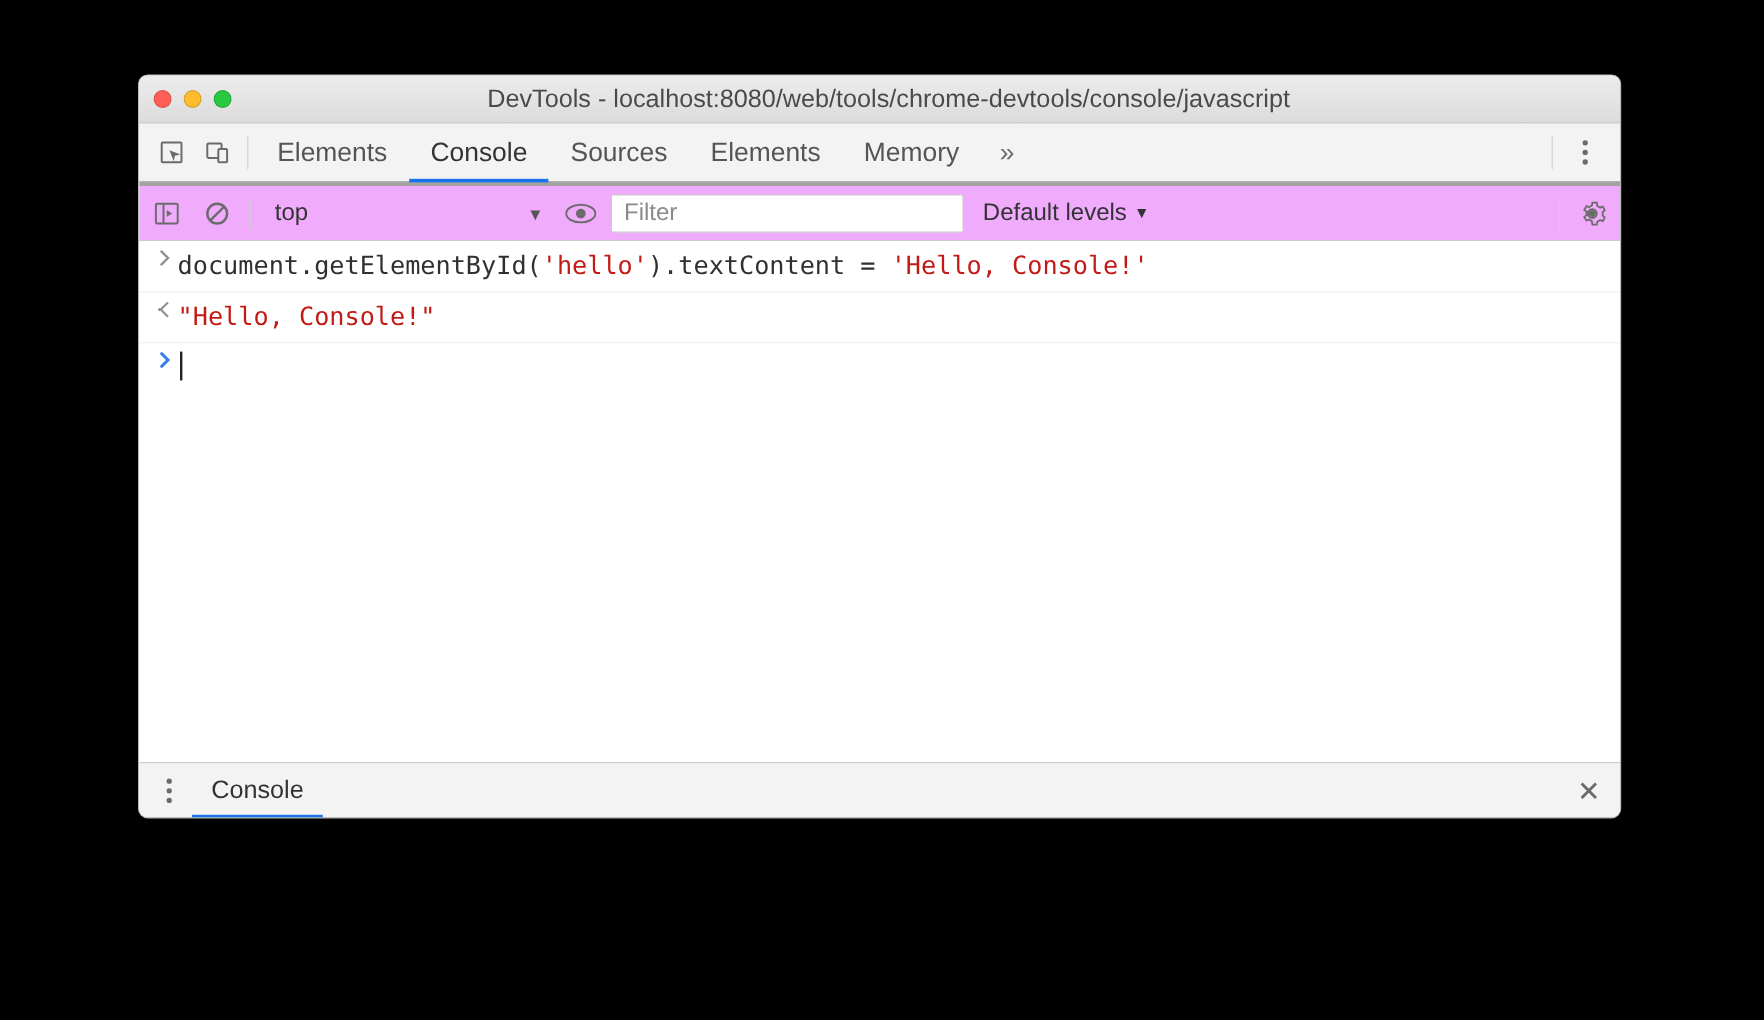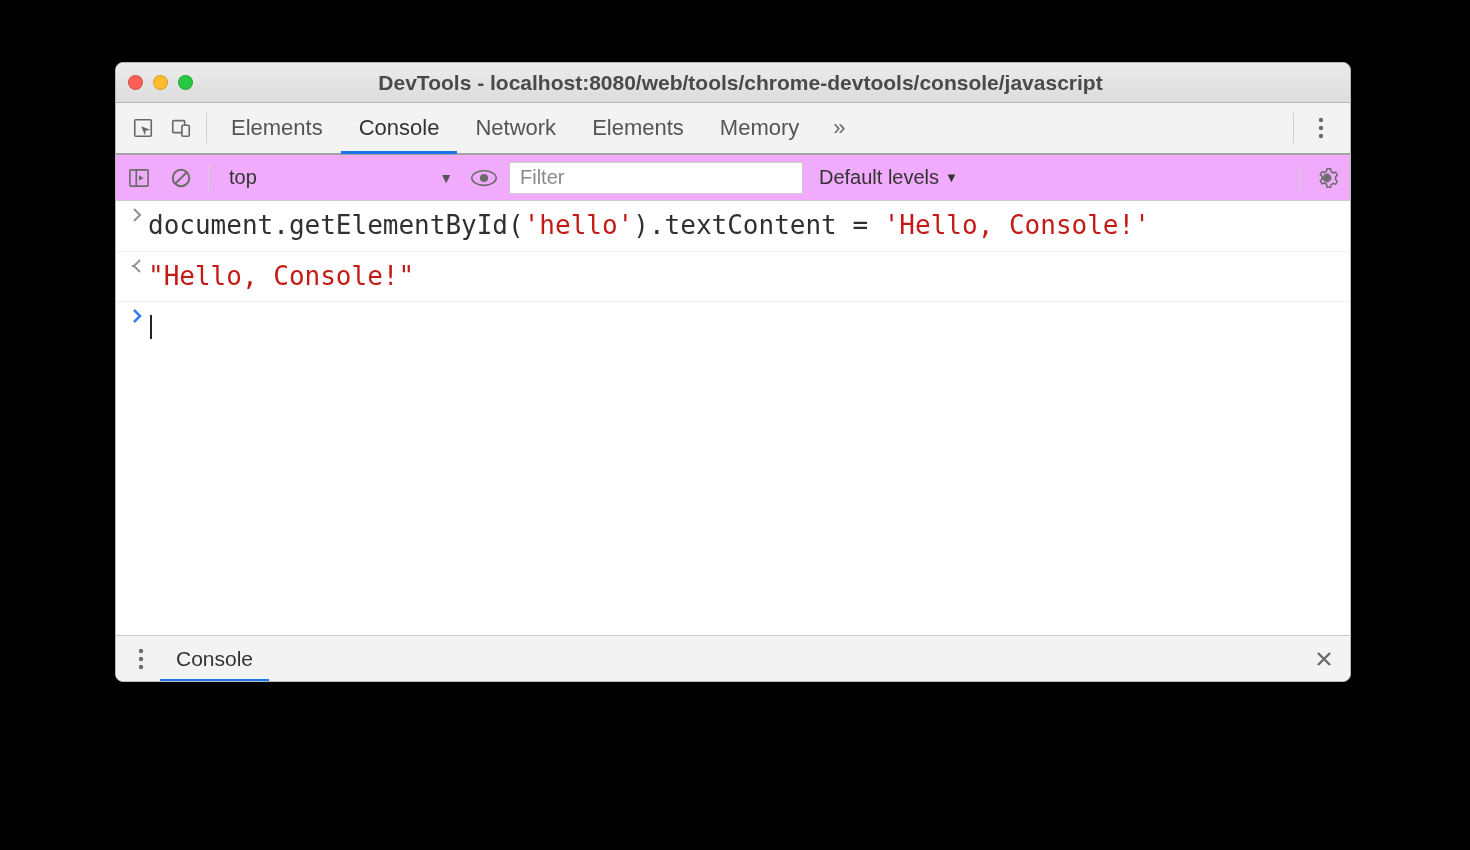--- a/index.html
+++ b/index.html
@@ -21,24 +21,24 @@
     border-bottom: 1px solid #b5b5b5;
     display: flex; align-items: center;
     padding: 0 12px;
     gap: 10px;
   }
   .traffic { display: flex; gap: 10px; }
   .traffic .dot { width: 15px; height: 15px; border-radius: 50%; border: 0.5px solid rgba(0,0,0,0.15); }
   .dot.red { background: #ff5f57; }
   .dot.yellow { background: #febc2e; }
   .dot.green { background: #28c840; }
-  .title { flex: 1; text-align: center; font-size: 21px; color: #4a4a4a; font-weight: 700; margin-left: -60px; }
+  .title { flex: 1; text-align: center; font-size: 21px; color: #4a4a4a; font-weight: 400; margin-left: -60px; }
   .tabbar {
     height: 52px;
-    border-bottom: 2px solid #a3a3a3;
+    border-bottom: 4px solid #a3a3a3;
     display: flex; align-items: stretch;
     padding: 0 8px;
     gap: 0;
     background: #f3f3f3;
   }
   .tabbar .icon-btn { width: 38px; display:flex; align-items:center; justify-content:center; color:#6b6b6b; cursor:pointer; }
   .tabbar .sep { width:1px; background:#cfcfcf; margin: 10px 6px; }
   .tabs { display:flex; align-items:stretch; }
   .tab { padding: 0 18px; display:flex; align-items:center; font-size:22px; color:#555; cursor:pointer; position:relative; }
   .tab.active { color:#333; }
@@ -61,21 +61,21 @@
   .filter-input {
     height: 32px; width: 294px;
     border: 1px solid #ccc; border-radius:2px;
     background:#fff;
     font-size:20px; color:#333;
     padding: 0 10px;
   }
   .filter-input::placeholder { color:#8a8a8a; }
   .levels { display:flex; align-items:center; font-size:20px; color:#333; cursor:pointer; gap:6px; padding:0 8px;justify-content:center; }
   .toolbar-spacer { flex:1; }
-  .console-body { flex:1; background:#fff; overflow:auto; font-family: Menlo, Consolas, monospace; font-size:26px; }
+  .console-body { flex:1; background:#fff; overflow:auto; font-family: Menlo, Consolas, monospace; font-size:21px; }
   .row { display:flex; align-items:flex-start; padding: 4px 6px 4px 10px; border-bottom: 1px solid #f0f0f0; line-height:1.6; }
   .row:last-of-type { border-bottom:none; }
   .gutter { width:22px; flex:none; color:#919191; display:flex; justify-content:center; padding-top:2px; }
   .gutter.blue { color:#367cf1; font-weight:bold; }
   .line { white-space: pre; }
   .tok-default { color:#303030; }
   .tok-string { color:#c41a16; }
   .cursor { display:inline-block; width:1.5px; height:24px; background:#222; vertical-align:-4px; margin-left:2px; animation: blink 1s steps(1) infinite; }
   @keyframes blink { 50% { opacity:0; } }
   .drawer {
@@ -120,21 +120,21 @@
     </div>
     <div class="sep"></div>
     <div class="tabs" id="tabs-container">
         <div class="tab">
           <span>Elements</span>
         </div>
         <div class="tab active">
           <span>Console</span>
         </div>
         <div class="tab">
-          <span>Network</span>
+          <span>Sources</span>
         </div>
         <div class="tab">
           <span>Elements</span>
         </div>
         <div class="tab">
           <span>Memory</span>
         </div>
       </div>
     <div class="more-tabs">
       <span>»</span>

